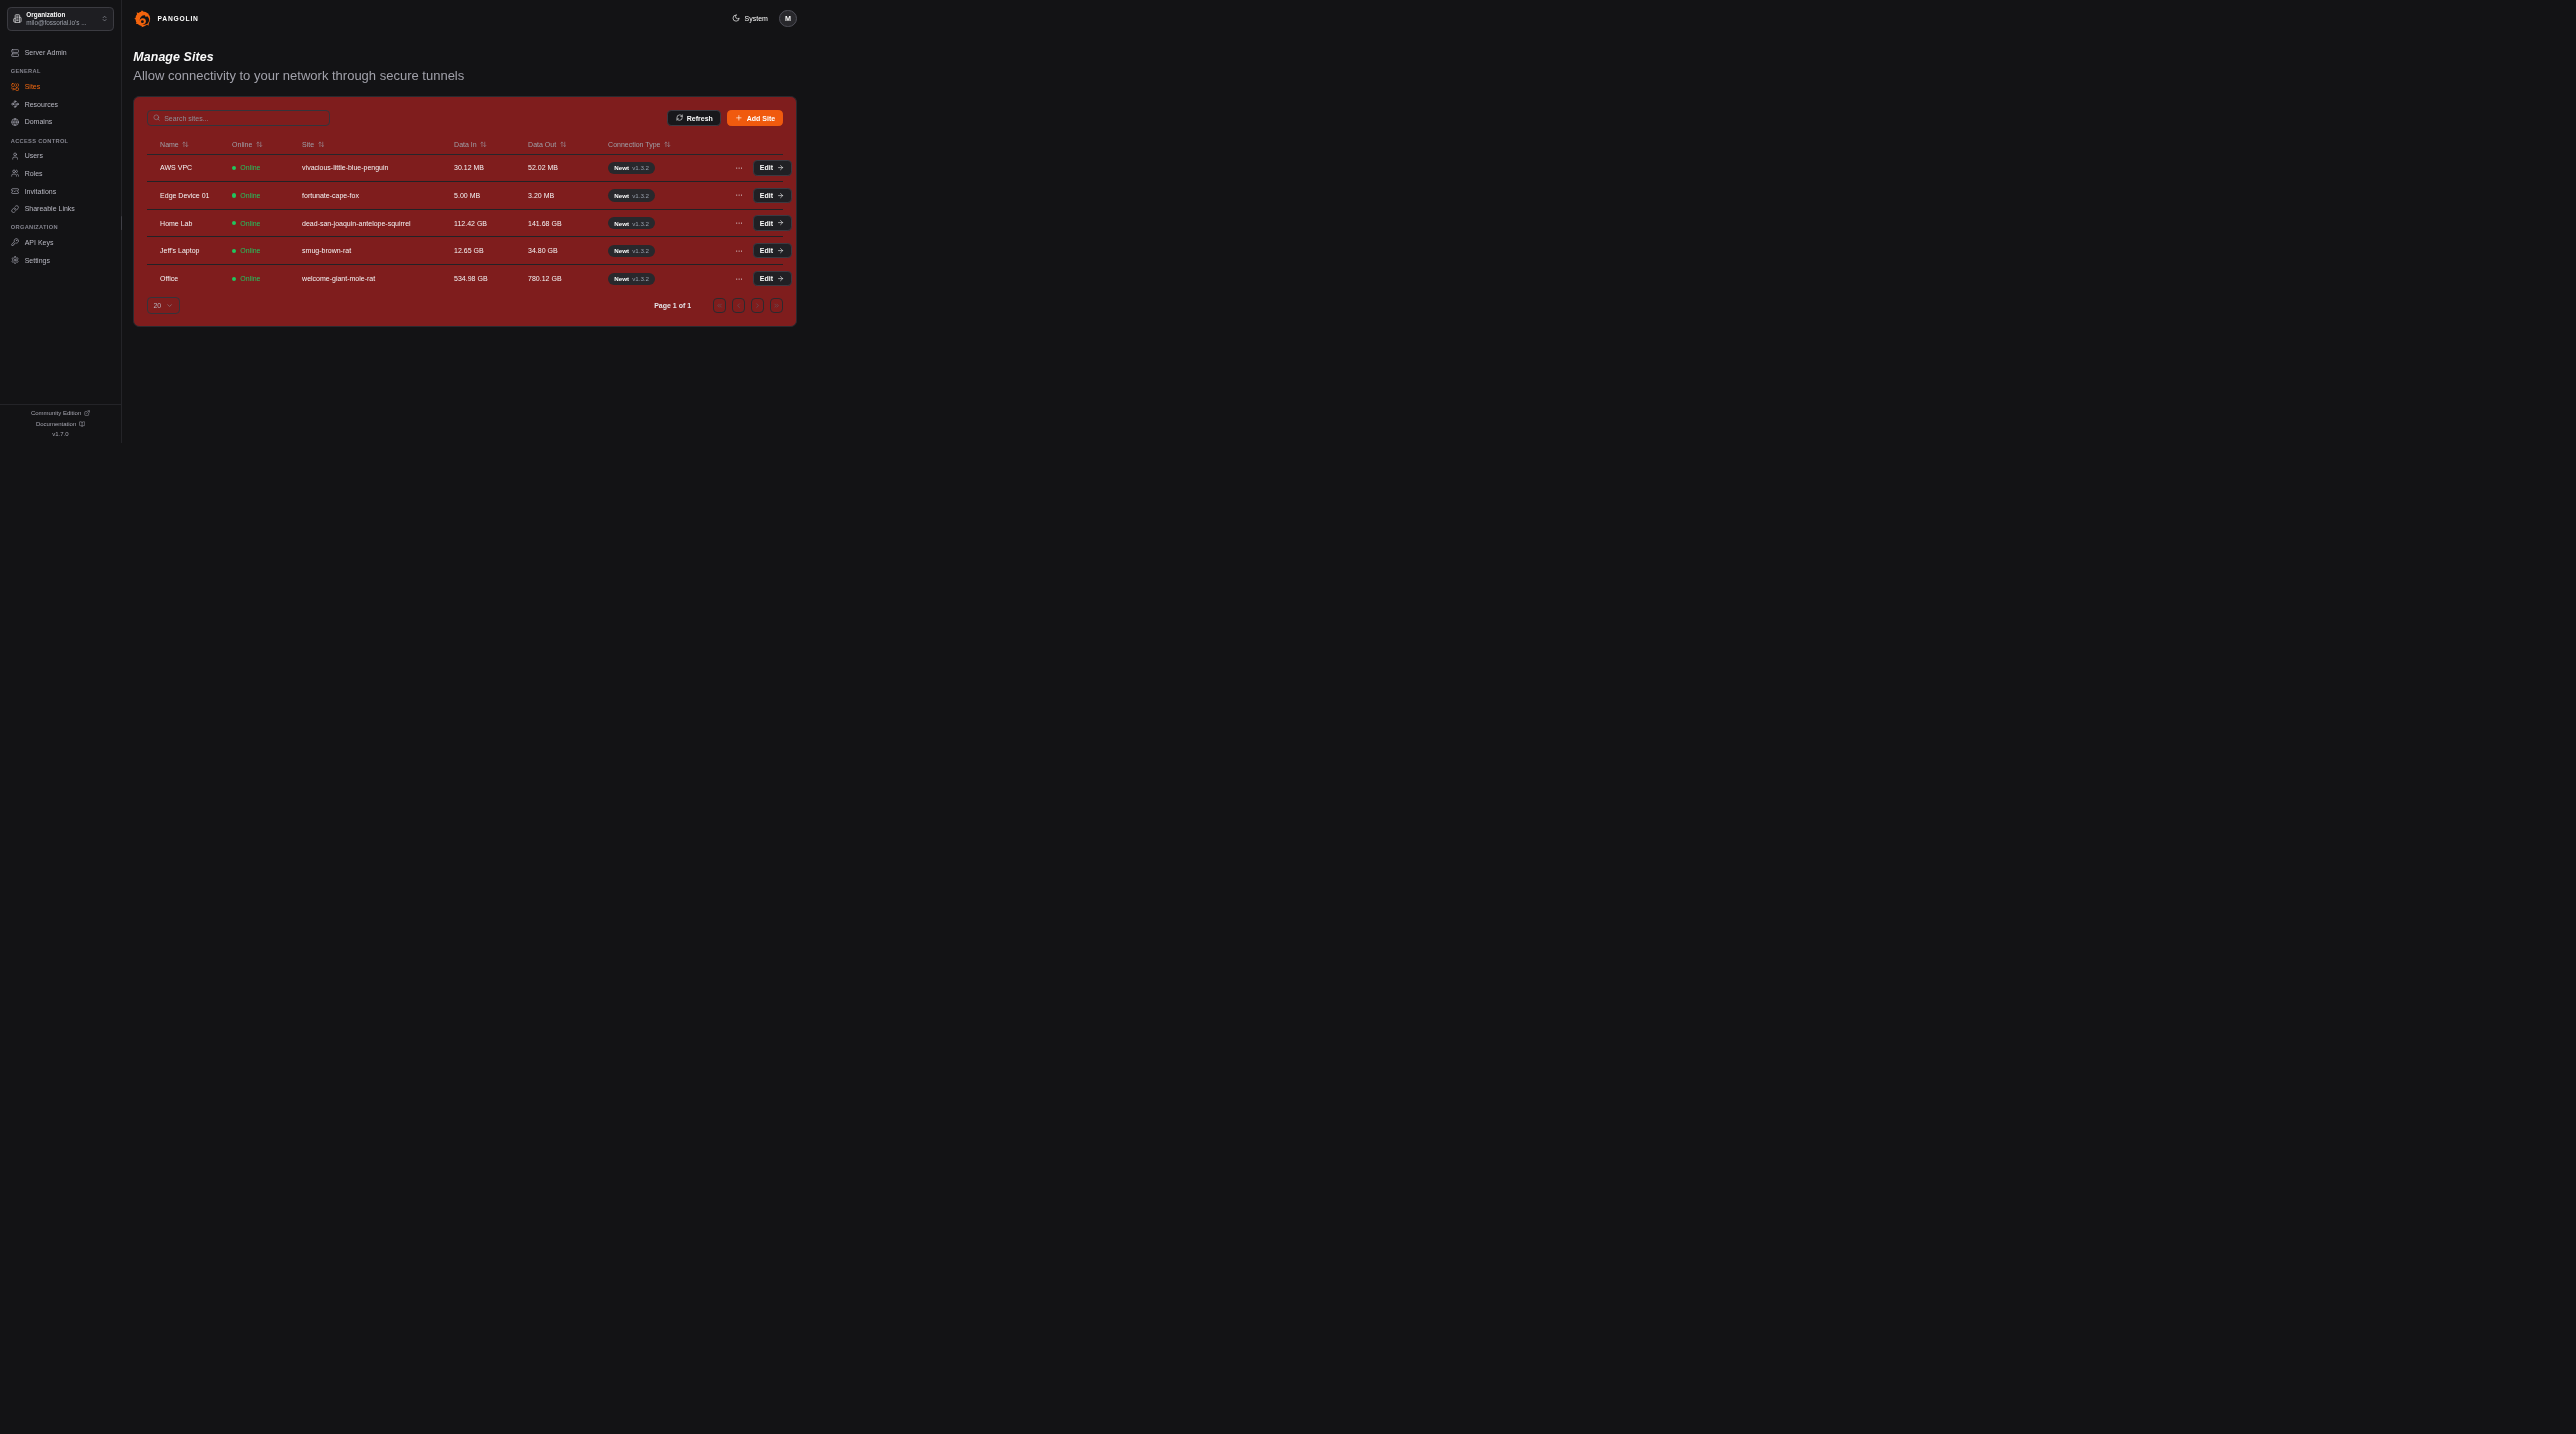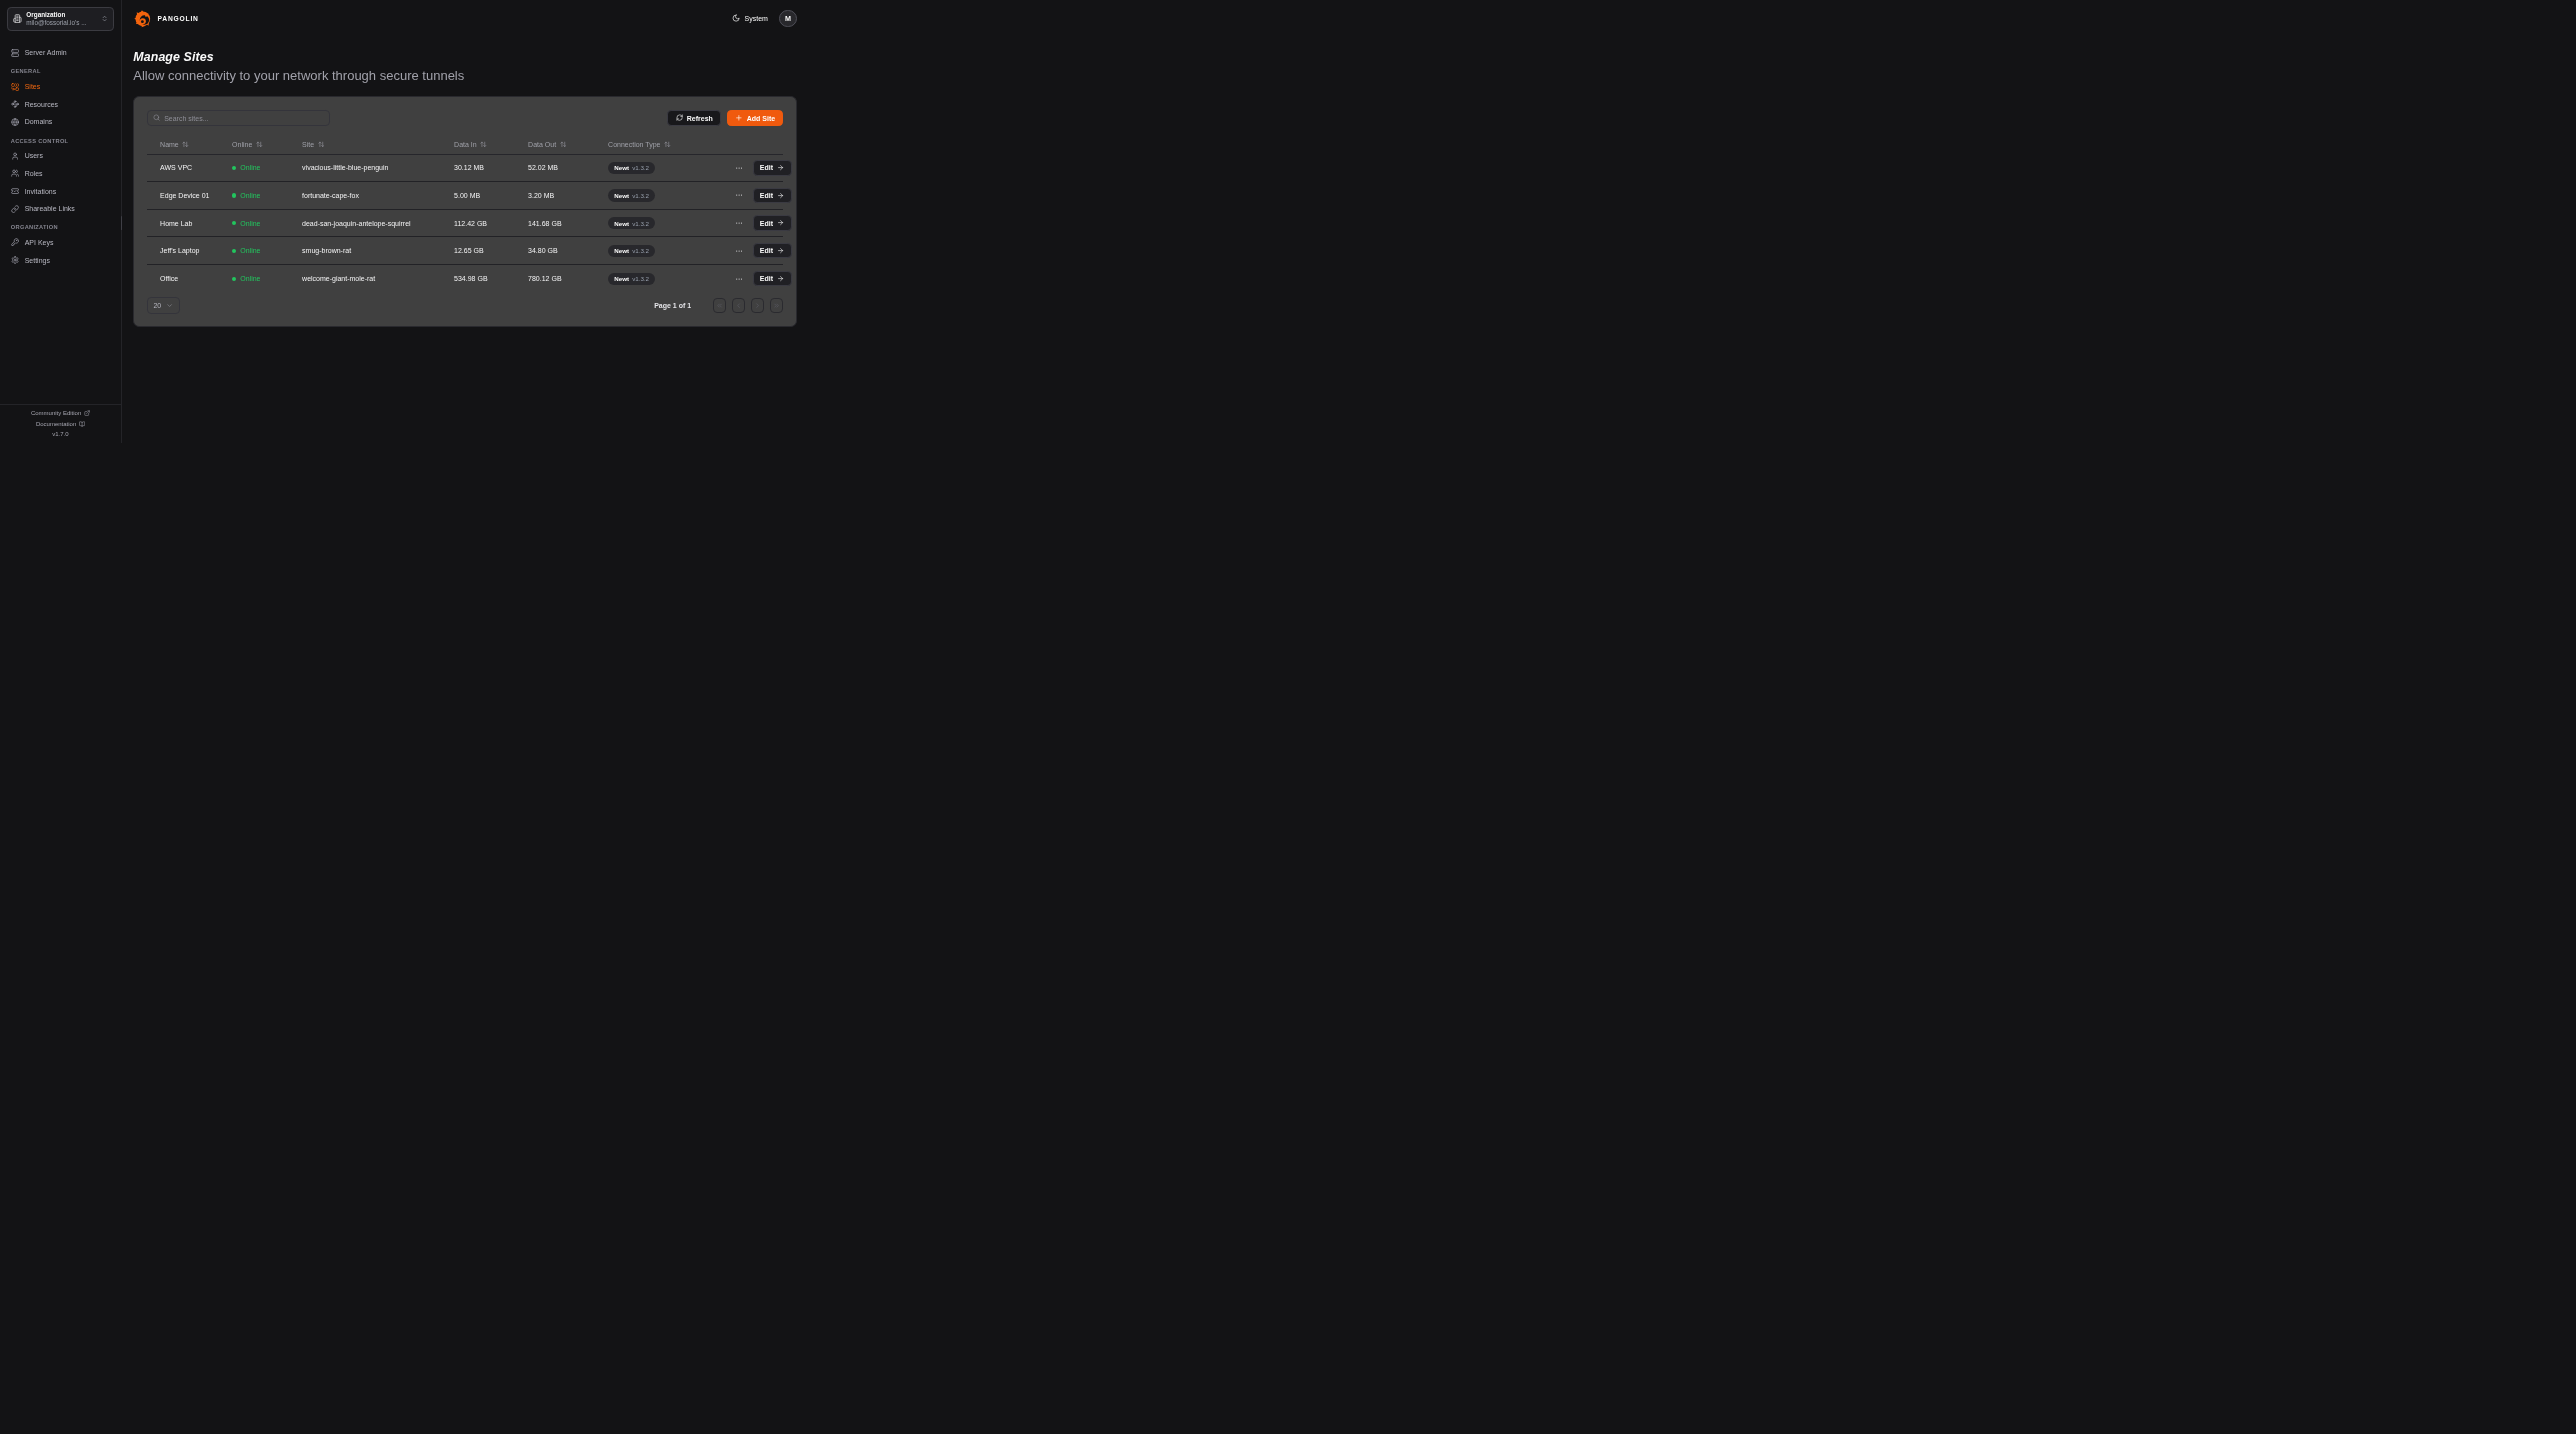--- a/index.html
+++ b/index.html
@@ -54,21 +54,21 @@
     background:#28282C; border:0.5px solid #4E4E57; color:#FAFAFA;
     display:flex; align-items:center; justify-content:center;
     font-size:7.2px; font-weight:700; cursor:pointer;
   }
   .content { padding:13.4px 11.3px 0 11.3px; }
   .page-title { font-size:12.4px; font-weight:700; letter-spacing:0.1px;font-style:italic; }
   .page-subtitle { margin-top:3.6px; font-size:13px; color:#A1A1AA; }
 
   
   .card {
-    margin-top:13.4px; background:#404040; border:0.5px solid #29292E;
+    margin-top:13.4px; background:#7f1d1d; border:0.5px solid #29292E;
     border-radius:6.2px; padding:12.4px; height:231px;
     display:flex; flex-direction:column;
   }
   .toolbar { display:flex; align-items:center; justify-content:space-between; }
   .search-box {
     width:183px; height:15.5px; border:0.5px solid #34343B; border-radius:4.1px;
     display:flex; align-items:center; gap:4.1px; padding:0 5.2px; color:#8E8E97;
   }
   .search-box input {
     flex:1; background:transparent; border:none; outline:none;

